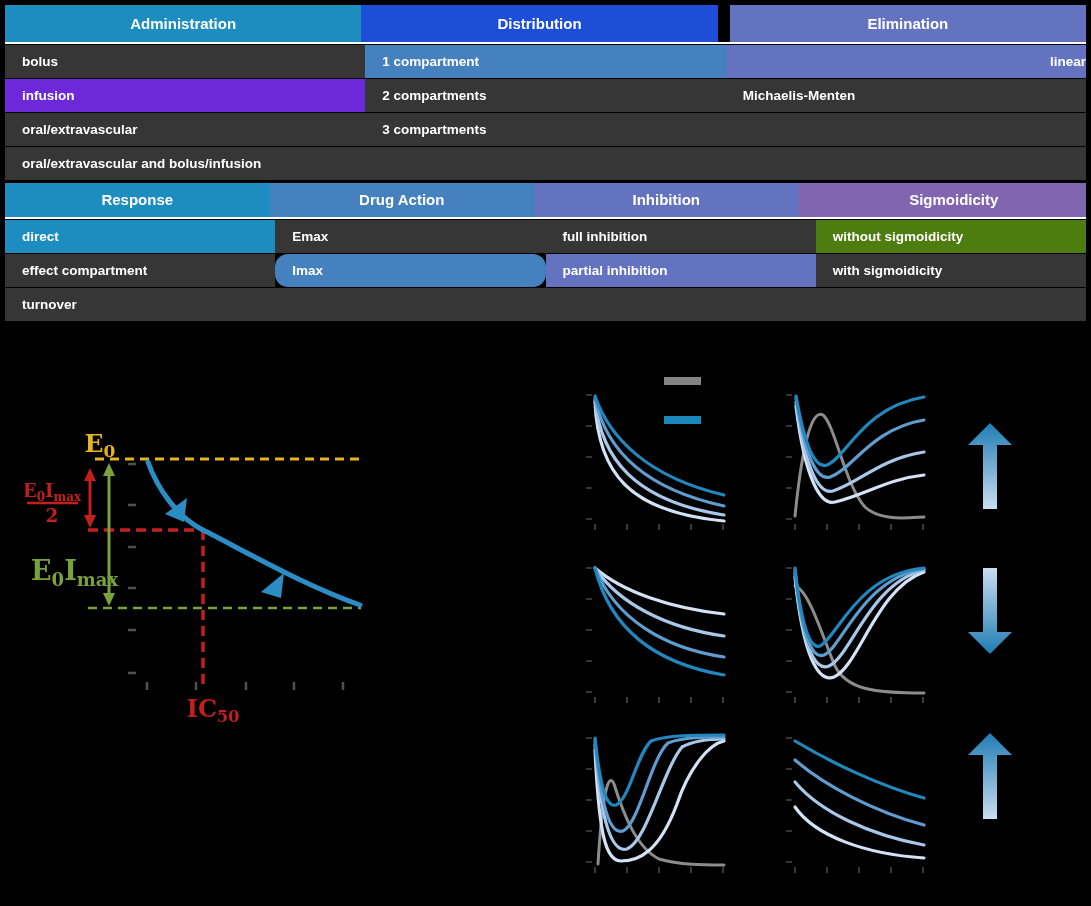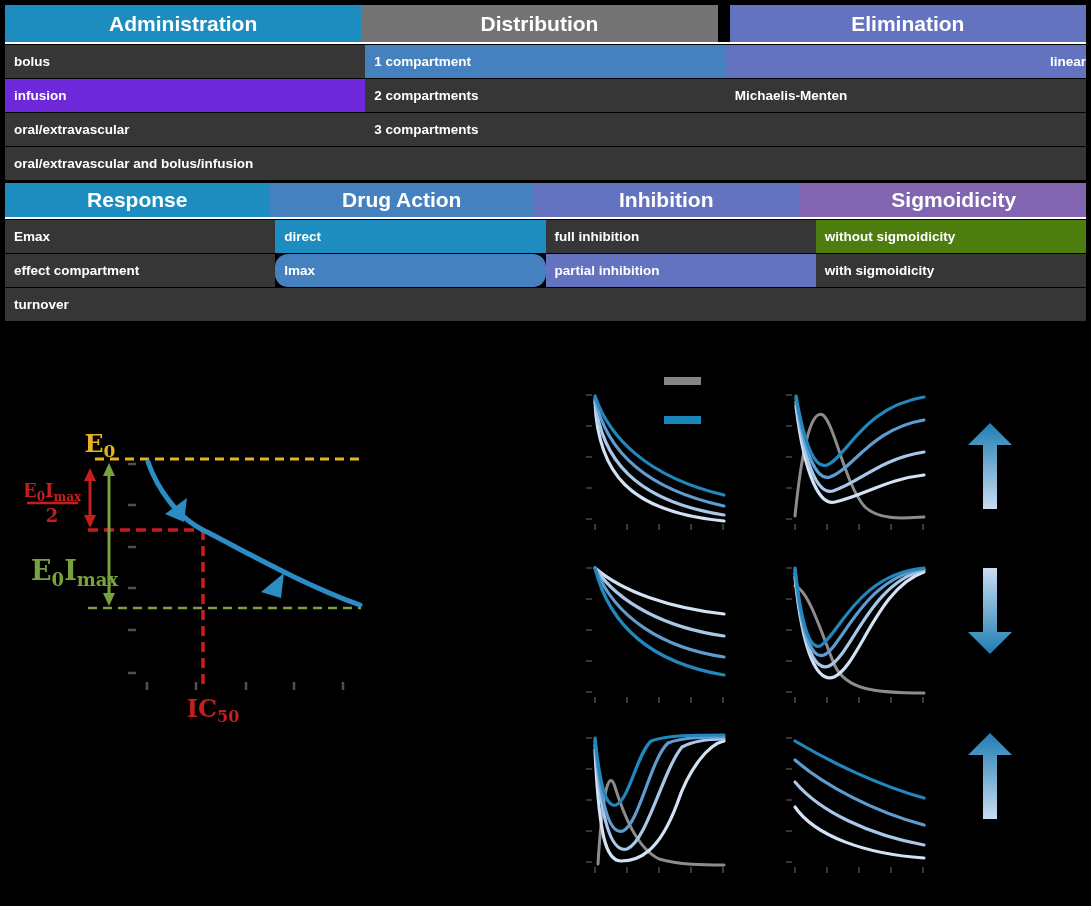--- a/index.html
+++ b/index.html
@@ -2,40 +2,40 @@
 <html><head>
 <meta charset="utf-8">
 <style>
   * { margin:0; padding:0; box-sizing:border-box; }
   html,body { width:1091px; height:906px; background:#000; overflow:hidden;
               font-family:"Liberation Sans", sans-serif; }
 
   
   .seltable { position:absolute; left:5px; width:1081px; }
   .thead { display:flex; }
-  .th { flex:1; color:#fff; font-weight:bold; font-size:21px; text-align:center; }
+  .th { flex:1; color:#fff; font-weight:bold; font-size:15px; text-align:center; }
   #table-pk .th { line-height:37px; height:37px; }
   #table-pd .th { line-height:34px; height:34px; }
   .sep { height:2px; background:#ffffff; }
   .trow { display:flex; height:33px; margin-top:1px; }
   .tcell { flex:1; background:#363636; color:#fff; font-size:13.5px; font-weight:bold;
-           line-height:33px; padding-left:9px; white-space:nowrap; overflow:hidden; }
+           line-height:33px; padding-left:17px; white-space:nowrap; overflow:hidden; }
 
   
   svg { position:absolute; display:block; }
   .legend-swatch { position:absolute; width:37px; height:8px; }
   text { font-family:"DejaVu Serif", serif; }
 </style>
 </head>
 <body>
 
 <div id="table-pk" class="seltable" style="top:5px">
     <div class="thead">
       <div class="th" style="background: rgb(29, 141, 191);">Administration</div>
-      <div class="th" style="background: #737373;">Distribution</div>
+      <div class="th" style="background: #1d4ed8;">Distribution</div>
       <div class="th" style="background: rgb(100, 115, 192); margin-left: 12px;">Elimination</div>
     </div>
     <div class="sep"></div>
     <div class="trow">
       <div class="tcell">bolus</div>
       <div class="tcell" style="background: rgb(69, 128, 191);">1 compartment</div>
       <div class="tcell" style="background: rgb(100, 115, 192); text-align: right;">linear</div>
     </div>
     <div class="trow">
       <div class="tcell" style="background: #6d28d9;">infusion</div>
@@ -56,22 +56,22 @@
 
 <div id="table-pd" class="seltable" style="top:183px">
     <div class="thead">
       <div class="th" style="background: rgb(29, 141, 191);">Response</div>
       <div class="th" style="background: rgb(69, 128, 191);">Drug Action</div>
       <div class="th" style="background: rgb(100, 115, 192);">Inhibition</div>
       <div class="th" style="background: rgb(129, 101, 176); padding-left: 23px;">Sigmoidicity</div>
     </div>
     <div class="sep"></div>
     <div class="trow">
+      <div class="tcell" style="background: rgb(29, 141, 191);">direct</div>
       <div class="tcell">Emax</div>
-      <div class="tcell" style="background: rgb(29, 141, 191);">direct</div>
       <div class="tcell">full inhibition</div>
       <div class="tcell" style="background: #4d7c0f;">without sigmoidicity</div>
     </div>
     <div class="trow">
       <div class="tcell">effect compartment</div>
       <div class="tcell" style="background: rgb(69, 128, 191); border-radius: 13px;">Imax</div>
       <div class="tcell" style="background: rgb(100, 115, 192);">partial inhibition</div>
       <div class="tcell">with sigmoidicity</div>
     </div>
     <div class="trow">

